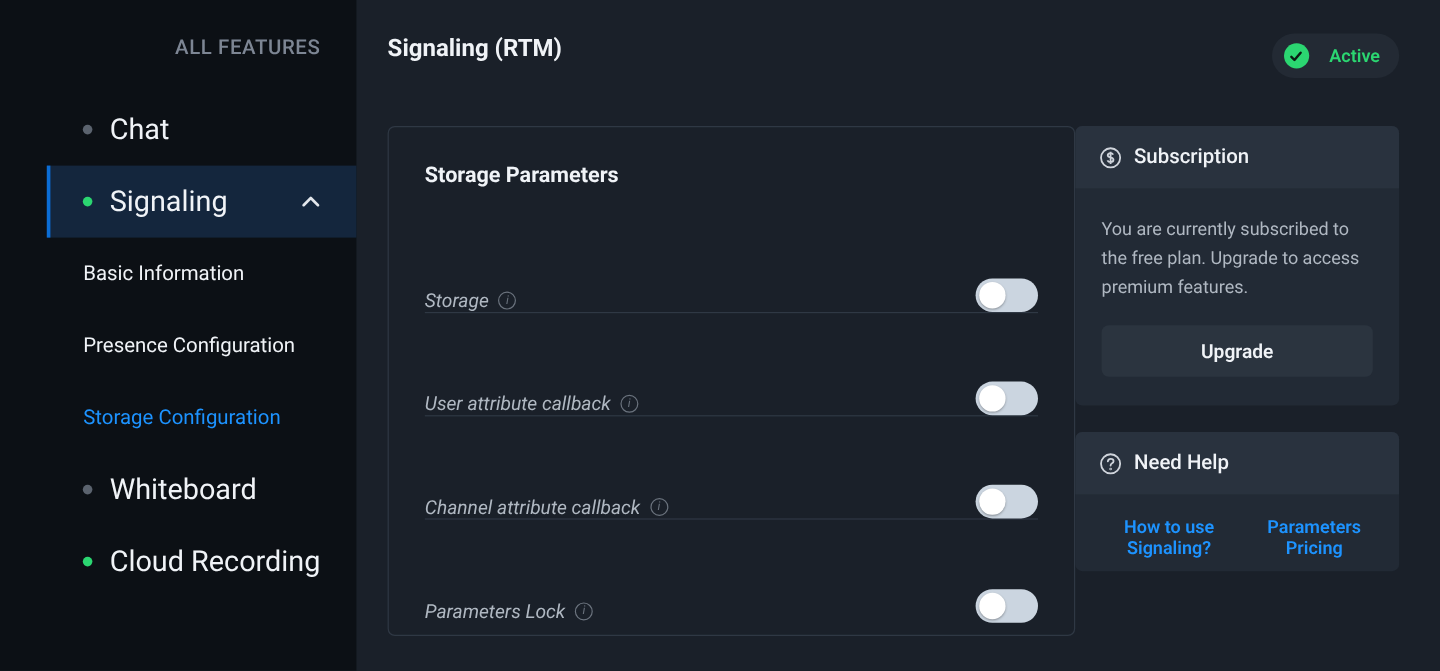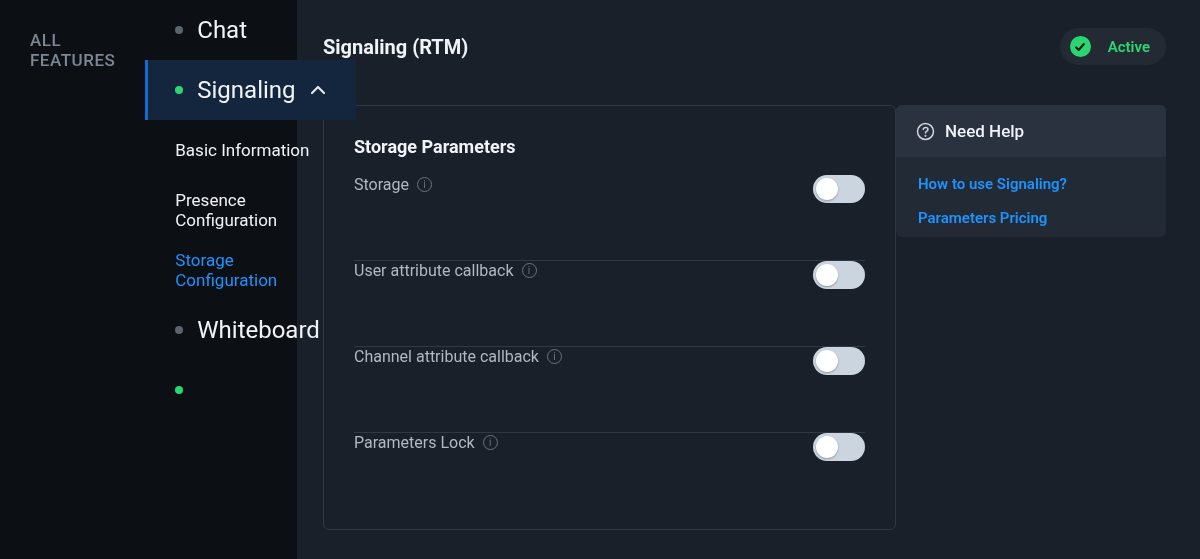--- a/index.html
+++ b/index.html
@@ -21,21 +21,21 @@
     --toggle-knob: #ffffff;
     --btn-bg: #2b343f;
     --btn-hover: #343d49;
     --font: -apple-system, BlinkMacSystemFont, "Segoe UI", Roboto, "Helvetica Neue", Arial, sans-serif;
   }
   * { box-sizing: border-box; }
   html, body { margin:0; padding:0; background:var(--bg-page); color:var(--text-primary); font-family:var(--font); font-size:15px; }
   body { width:1200px; height:559px; overflow:hidden; display:flex; }
 
   
-  .sidebar { width:297px; flex:0 0 297px; background:var(--bg-sidebar); display:flex; flex-direction:row; }
+  .sidebar { width:297px; flex:0 0 297px; background:var(--bg-sidebar); display:flex; flex-direction:column;align-items:flex-end; }
   .sidebar-title { padding:30px 30px 28px 30px; color:var(--text-muted); font-size:17px; letter-spacing:.5px; font-weight:500; }
   .nav-list { list-style:none; margin:0; padding:0; }
 
   .nav-item, .subnav-item {
     display:flex; align-items:center; gap:14px;
     padding:0 30px; height:60px; position:relative; cursor:pointer;
   }
   .nav-item .dot { width:8px; height:8px; border-radius:50%; flex:0 0 8px; }
   .dot.gray { background:#5b636e; }
   .dot.green { background:var(--accent-green); }
@@ -44,46 +44,46 @@
   .nav-item.active { background:var(--bg-sidebar-active); }
   .nav-item.active::before { content:""; position:absolute; left:0; top:0; bottom:0; width:3px; background:var(--accent-blue-border); }
 
   .subnav { list-style:none; margin:0; padding:0; }
   .subnav-item { height:60px; padding-left:30px; }
   .subnav-item .label { color:var(--text-primary); font-size:17px; }
   .subnav-item.selected .label { color:var(--text-link); }
 
   
   .main { flex:1; display:flex; flex-direction:column; padding:28px 34px 24px 26px; }
-  .page-header { display:flex; align-items:center; margin-bottom:40px; }
+  .page-header { display:flex; margin-bottom:40px; }
   .page-title { font-size:20px; font-weight:700; }
   .status-badge { margin-left:auto; display:flex; align-items:center; gap:17px; background:var(--bg-badge); padding:8px 16px 8px 10px; border-radius:999px; }
   .status-badge .icon-wrap { width:21px; height:21px; border-radius:50%; background:var(--accent-green); display:flex; align-items:center; justify-content:center; }
   .status-badge .status-text { color:var(--accent-green); font-weight:600; font-size:15px; }
 
   .content-row { display:flex; }
 
   
   .params-card { flex:1; border:1px solid var(--divider); border-radius:6px; padding:30px 30px 10px 30px; background:transparent; }
   .params-title { font-size:18px; font-weight:700; margin:0 0 18px 0; }
-  .param-row { display:flex; align-items:flex-start; border-bottom:1px solid var(--divider); height:86px; }
+  .param-row { display:flex; align-items:flex-end; border-bottom:1px solid var(--divider); height:86px;font-style:italic; }
   .param-row:last-of-type { border-bottom:none; }
   .param-label { color:var(--text-secondary); font-size:16px; display:flex; align-items:center; gap:8px; }
   .info-icon { width:15px; height:15px; border:1px solid #6b737e; border-radius:50%; display:inline-flex; align-items:center; justify-content:center; font-size:10px; color:#6b737e; line-height:1; }
   .toggle { margin-left:auto; width:52px; height:28px; background:var(--toggle-bg); border-radius:999px; position:relative; cursor:pointer; }
   .toggle::after { content:""; position:absolute; left:3px; top:3px; width:22px; height:22px; background:var(--toggle-knob); border-radius:50%; box-shadow:0 1px 2px rgba(0,0,0,.3); }
 
   
   .rail { width:270px; flex:0 0 270px; display:flex; flex-direction:column; gap:22px; }
   .rail-card { background:var(--bg-card); border-radius:6px; overflow:hidden; }
   .rail-header { background:var(--bg-card-header); display:flex; align-items:center; gap:10px; padding:16px 20px; font-size:17px; font-weight:500; }
   .rail-body { padding:22px 22px 24px 22px; display:flex; flex-direction:column; gap:20px; }
   .rail-desc { color:var(--text-secondary); font-size:15px; line-height:1.6; }
   .rail-btn { background:var(--btn-bg); border:none; color:var(--text-primary); font-size:16px; font-weight:600; padding:12px 0; border-radius:6px; cursor:pointer; font-family:inherit; }
-  .rail-links { padding:18px 22px 10px 22px; display:flex; flex-direction:column; gap:16px; }
+  .rail-links { padding:18px 22px 10px 22px; display:flex; flex-direction:row; gap:16px;text-align:center; }
   .rail-link { color:var(--text-link); font-weight:600; font-size:15px; text-decoration:none; cursor:pointer; }
 
   .icon-svg { display:block; }
 </style>
 </head>
 <body>
 
 <aside class="sidebar">
   <div class="sidebar-title">ALL FEATURES</div>
   <ul class="nav-list">
@@ -115,20 +115,21 @@
       </li>
     </ul>
 
     <li class="nav-item">
       <span class="dot gray"></span>
       <span class="label">Whiteboard</span>
     </li>
 
     <li class="nav-item">
       <span class="dot green"></span>
+      <span class="label">Cloud Recording</span>
     </li>
 
   </ul>
 </aside>
 
 <main class="main">
 
   <div class="page-header">
     <div class="page-title">Signaling (RTM)</div>
     <div class="status-badge">
@@ -175,20 +176,35 @@
           <span>Parameters Lock</span>
           <span class="info-icon">i</span>
         </div>
         <div class="toggle"></div>
       </div>
 
     </section>
 
     <aside class="rail">
 
+      <div class="rail-card">
+        <div class="rail-header">
+          <span>
+            <svg class="icon-svg" width="19" height="19" viewBox="0 0 20 20" fill="none" stroke="#cfd4db" stroke-width="1.6">
+              <circle cx="10" cy="10" r="8.4"></circle>
+              <path d="M12.3 7.2c-.5-.9-1.5-1.3-2.4-1.3-1.4 0-2.4.8-2.4 1.9 0 1.2 1.1 1.6 2.4 1.9 1.4.3 2.6.8 2.6 2.1 0 1.2-1.1 2-2.6 2-1.1 0-2.2-.5-2.7-1.5M10 4.6v10.8"></path>
+            </svg>
+          </span>
+          <span>Subscription</span>
+        </div>
+        <div class="rail-body">
+          <div class="rail-desc">You are currently subscribed to the free plan. Upgrade to access premium features.</div>
+          <button class="rail-btn">Upgrade</button>
+        </div>
+      </div>
 
       <div class="rail-card">
         <div class="rail-header">
           <span>
             <svg class="icon-svg" width="19" height="19" viewBox="0 0 20 20" fill="none" stroke="#cfd4db" stroke-width="1.6" stroke-linecap="round">
               <circle cx="10" cy="10" r="8.4"></circle>
               <path d="M7.6 7.8c.2-1.3 1.3-2.1 2.5-2.1 1.4 0 2.5.9 2.5 2.1 0 1-.7 1.5-1.6 2-.8.5-1 .9-1 1.7"></path>
               <circle cx="10" cy="14.6" r=".35" fill="#cfd4db"></circle>
             </svg>
           </span>

